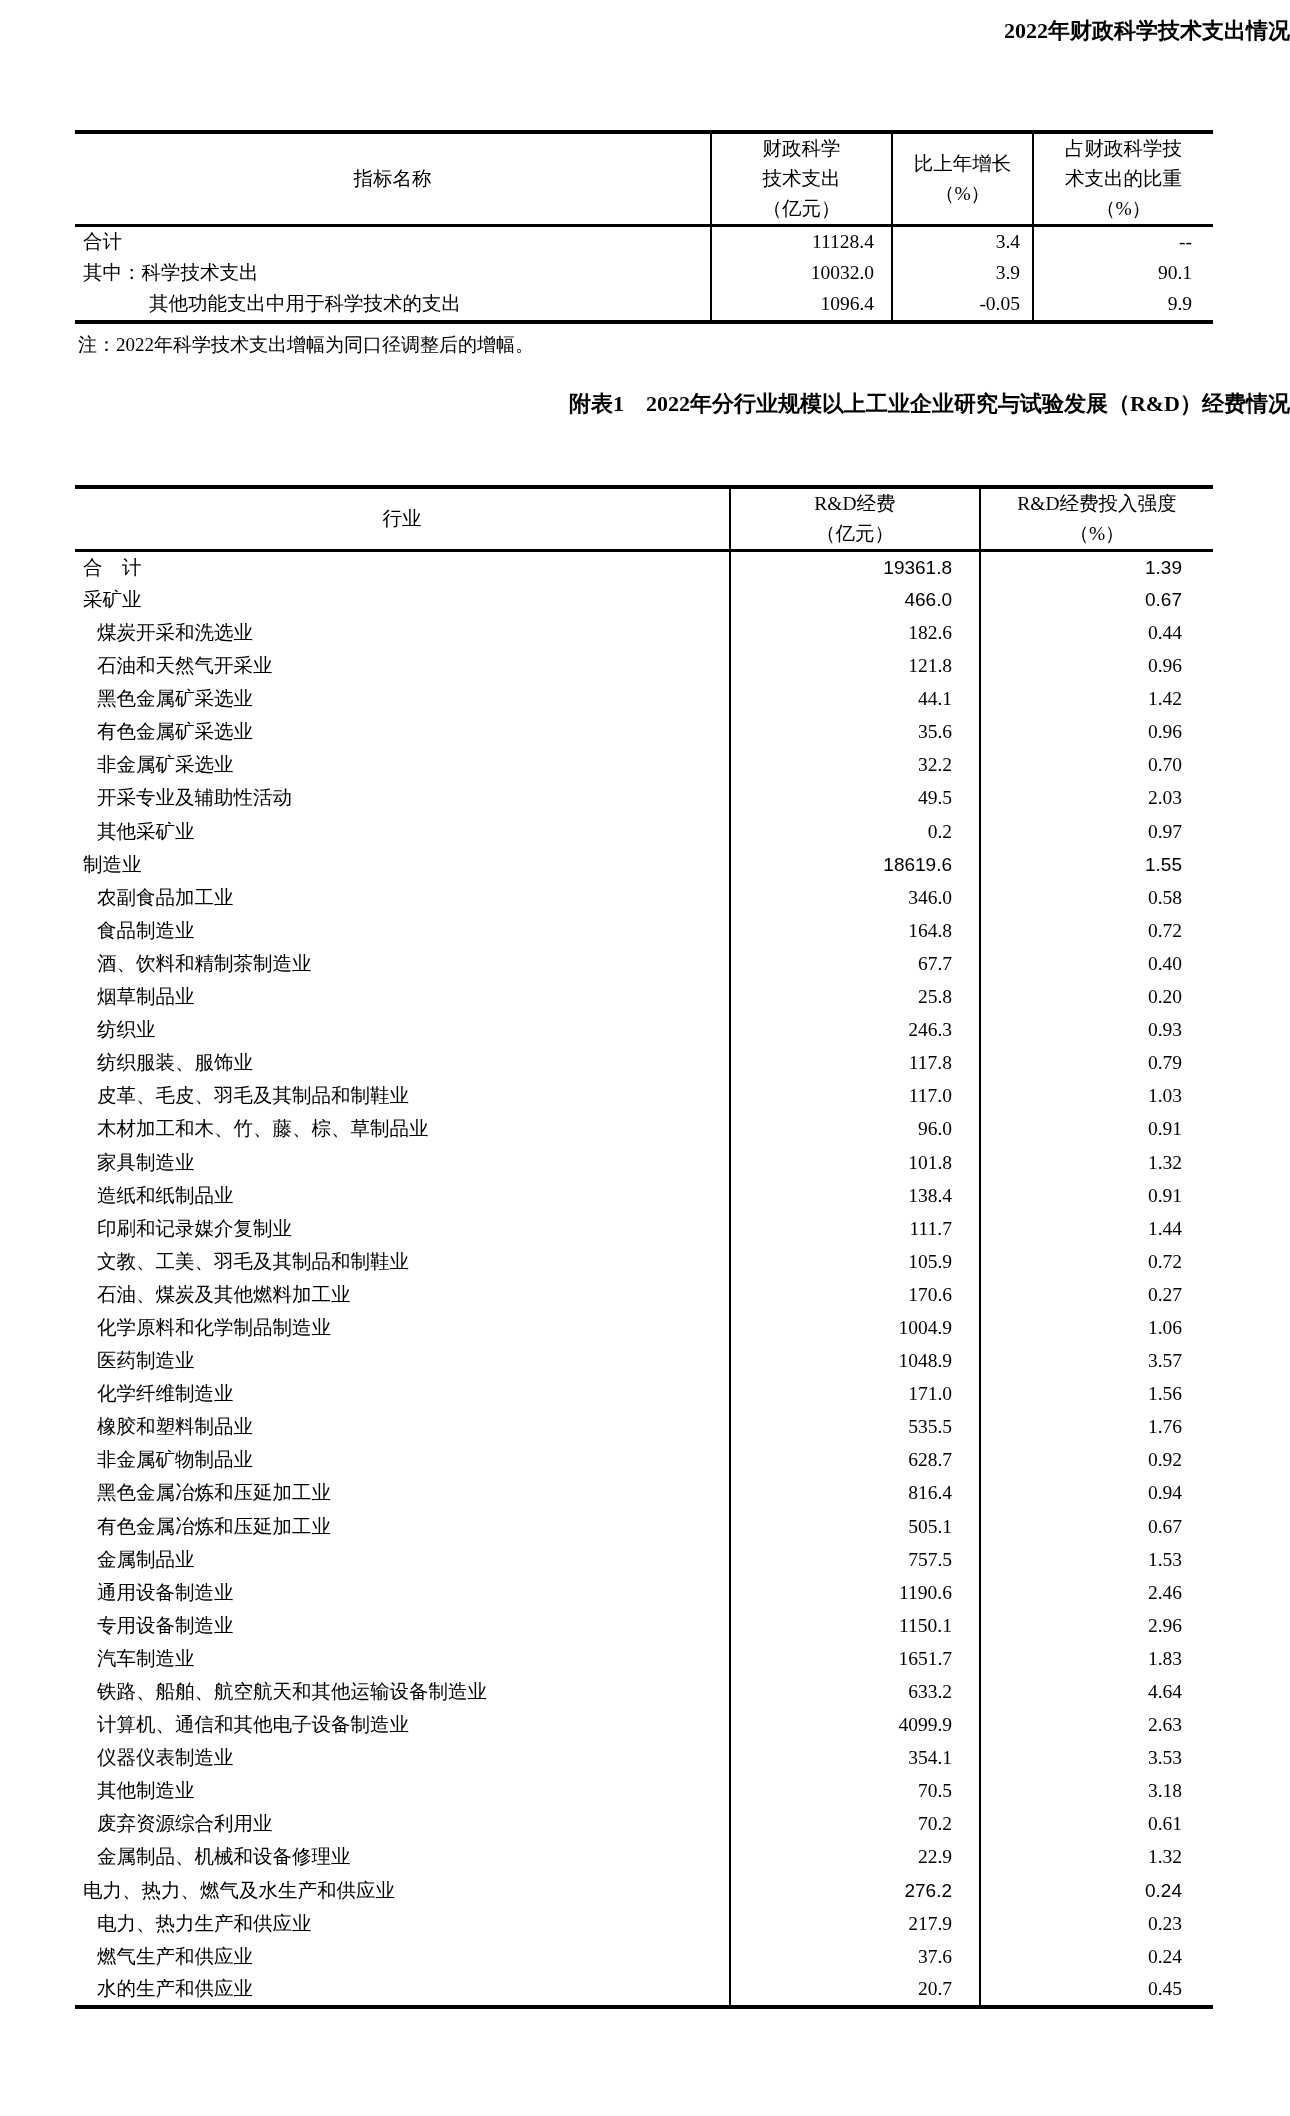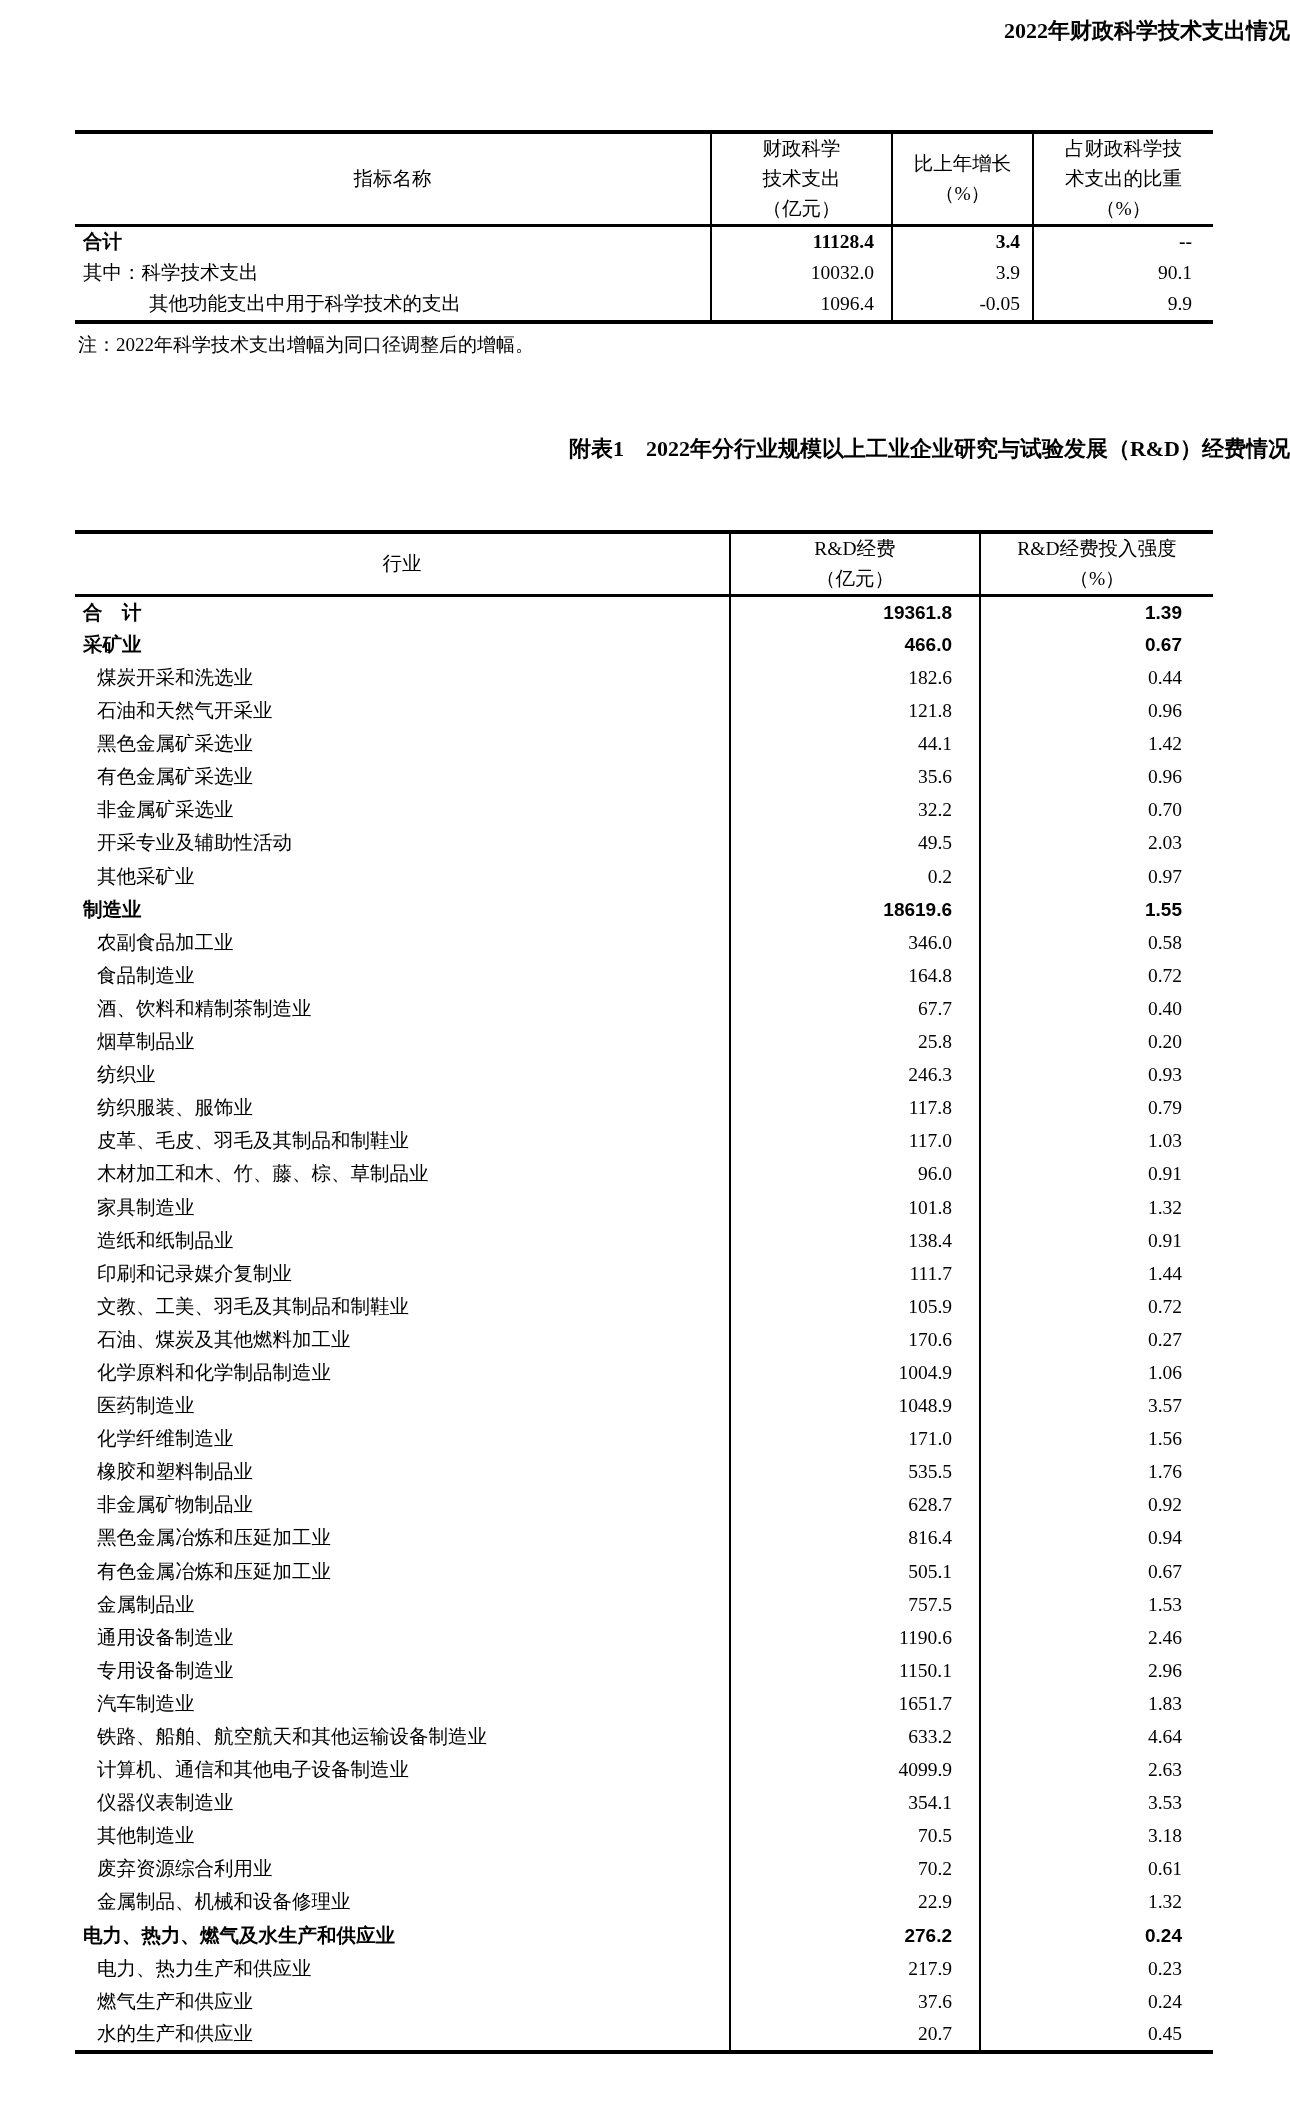--- a/index.html
+++ b/index.html
@@ -5,21 +5,21 @@
   html,body { margin:0; padding:0; }
   body {
     width:1290px; height:2116px; overflow:hidden;
     background:#ffffff; color:#000000;
     font-family:"Liberation Serif","DejaVu Serif",serif;
   }
   .title {
     text-align:right; font-weight:700; font-size:22px;
     margin:16px 0 0 0; line-height:30px;
   }
-  .title2 { margin-top:78px;padding-left:36px; }
+  .title2 { margin-top:33px;padding-left:36px; }
   table { border-collapse:collapse; table-layout:fixed; }
   .t1, .t2 {
     width:1138px; margin-left:75px;
     border-top:4px solid #000; border-bottom:4px solid #000;
   }
   .t1 { margin-top:84px; }
   .t2 { margin-top:66px; }
   th {
     font-weight:400; text-align:center; vertical-align:middle;
     white-space:pre-line; line-height:30px; font-size:19.5px;
@@ -31,21 +31,21 @@
   .t1 tbody tr { height:32px; }
   .t2 tbody tr { height:33.1px; }
   td { font-size:19.5px; vertical-align:middle; line-height:1.05; padding:0; }
   td.label { text-align:left; padding-left:8px; }
   td.num { text-align:right; }
   .t1 td.n2 { padding-right:17px; }
   .t1 td.n3 { padding-right:12px;margin-top:8px; }
   .t1 td.n4 { padding-right:21px; }
   .t2 td.n2 { padding-right:27px; }
   .t2 td.n3 { padding-right:31px; }
-  tr.bold { font-weight:700; }
+  tr.bold { font-weight:400; }
   .t2 tr.bold td.num { font-family:"Liberation Sans","DejaVu Sans",sans-serif; font-size:19px; }
   .t1 tr.indent1 td.label { padding-left:74px; }
   .t2 tr.indent1 td.label { padding-left:22px; }
   .note {
     margin:10px 0 0 78px; font-size:19px; line-height:22px;
   }
 </style>
 </head>
 <body>
 

